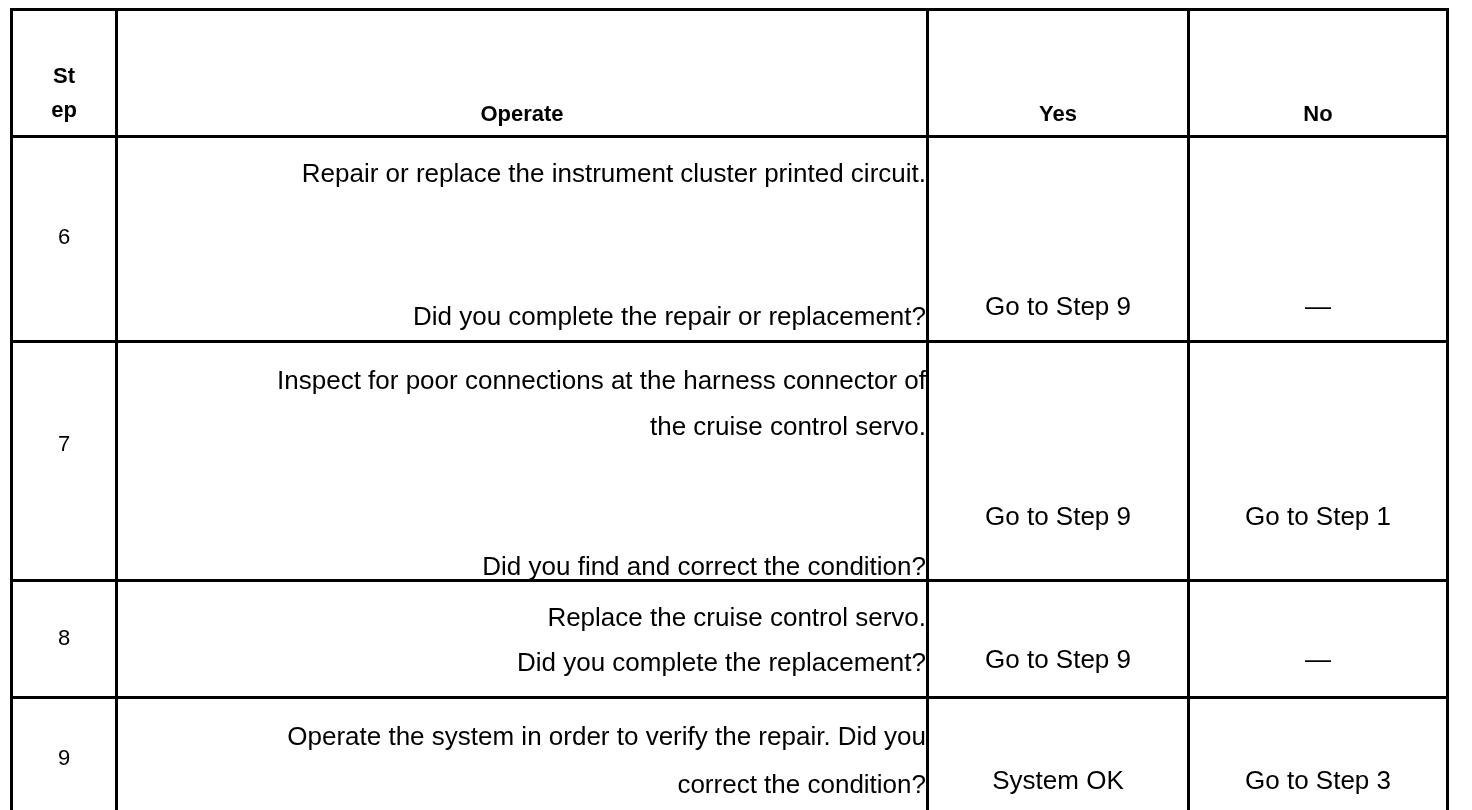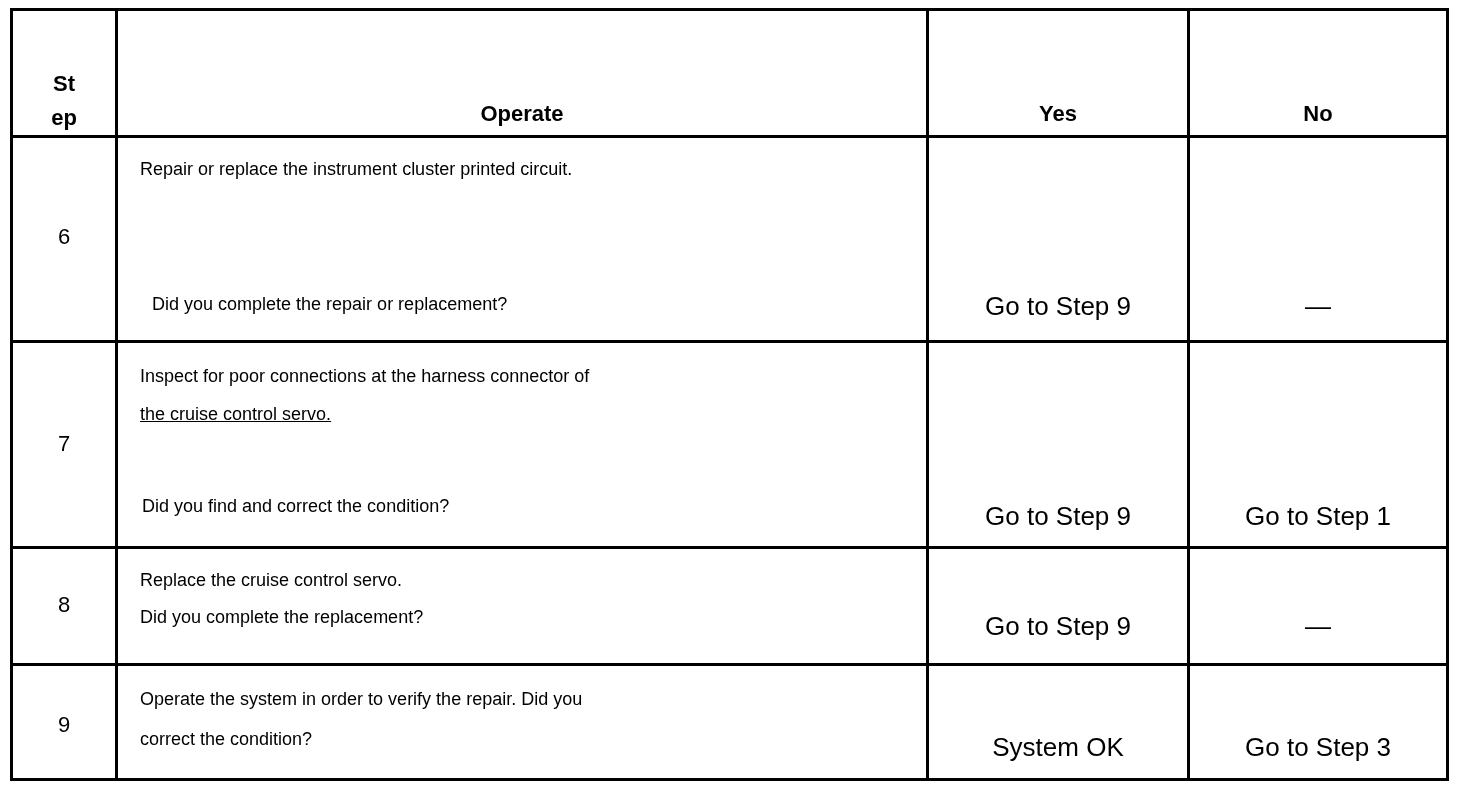--- a/index.html
+++ b/index.html
@@ -54,33 +54,33 @@
   }
   .head-label {
     font-size: 22px;
     font-weight: bold;
     text-align: center;
     line-height: 1.42;
     padding-bottom: 6px;
   }
   .head-label.step-label {
     line-height: 1.55;
-    padding-bottom: 0;
+    padding-bottom: 8px;
   }
 
   
   .step-num {
     font-size: 22px;
     text-align: center;
     line-height: 1;
   }
   .action-cell {
-    font-size: 18px;
+    font-size: 26px;
     line-height: 1;
-    text-align: left;
+    text-align: right;
   }
   .action-line {
     white-space: pre;
   }
   .branch-cell {
     font-size: 26px;
     text-align: center;
     line-height: 1;
   }
 
@@ -90,21 +90,21 @@
   .r6 .action-cell   { padding: 22px 0 0 22px; }
   .r6 .a-line1       { margin-bottom: 117px; }
   .r6 .a-line2       { padding-left: 7px; }
   .r6 .branch-cell   { padding-top: 155px; }
 
   
   .r7 td { height: 203px; }
   .r7 .step-num      { padding-top: 90px; }
   .r7 .action-cell   { padding: 24px 0 0 22px; }
   .r7 .a-line1       { margin-bottom: 20px; }
-  .r7 .a-line2       { margin-bottom: 74px; text-decoration: underline; }
+  .r7 .a-line2       { margin-bottom: 114px; }
   .r7 .a-line3       { padding-left: 2px; }
   .r7 .branch-cell   { padding-top: 160px; }
 
   
   .r8 td { height: 114px; }
   .r8 .step-num      { padding-top: 45px; }
   .r8 .action-cell   { padding: 22px 0 0 22px; }
   .r8 .a-line1       { margin-bottom: 19px; }
   .r8 .branch-cell   { padding-top: 64px; }
 

